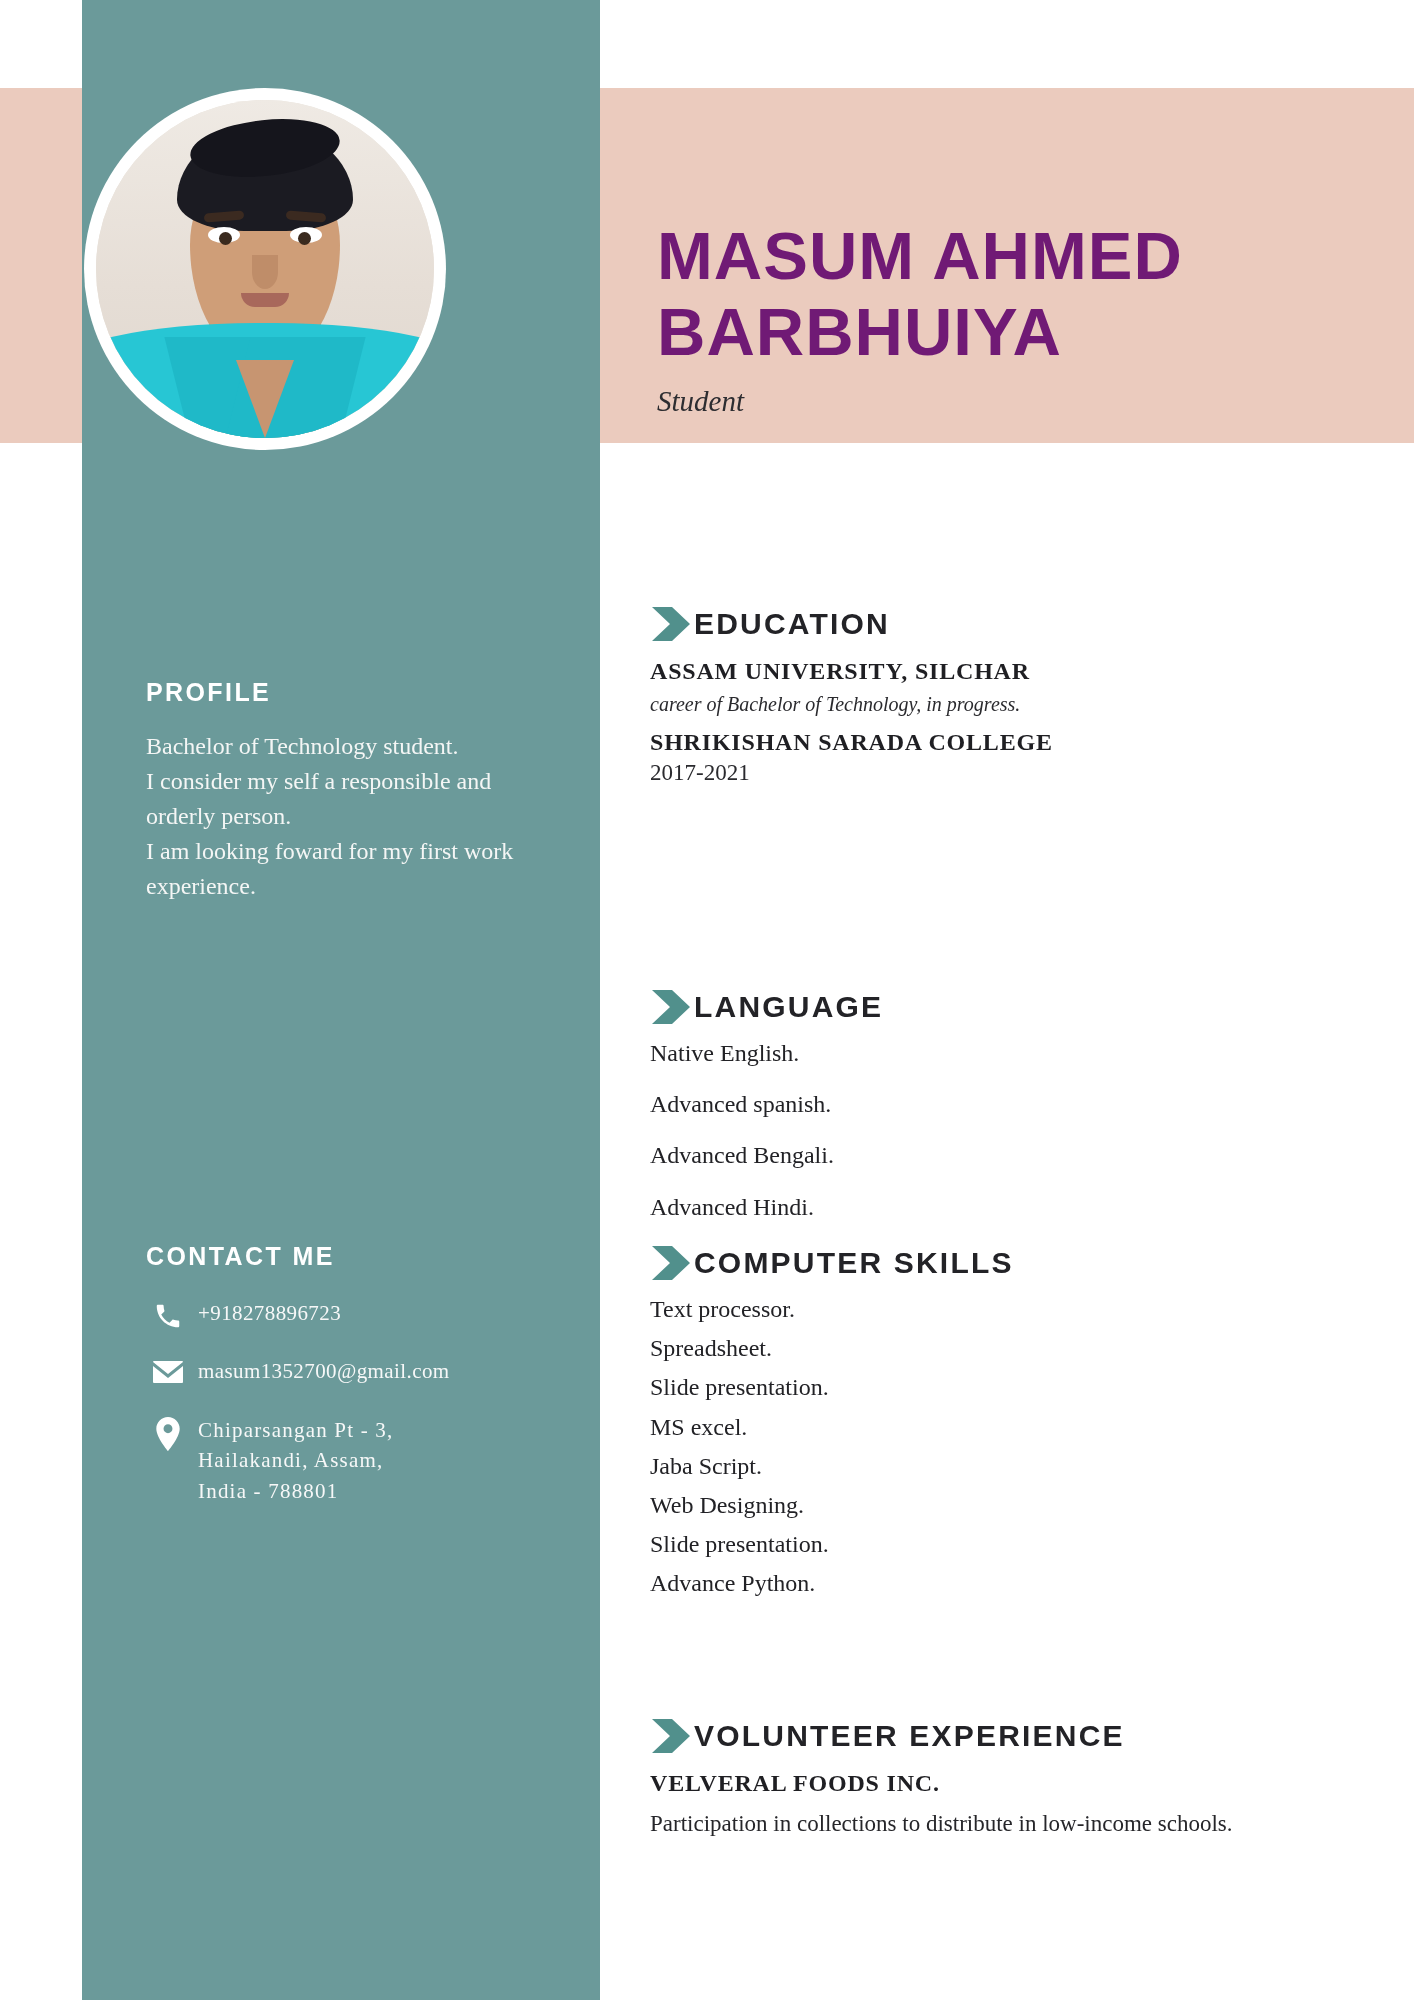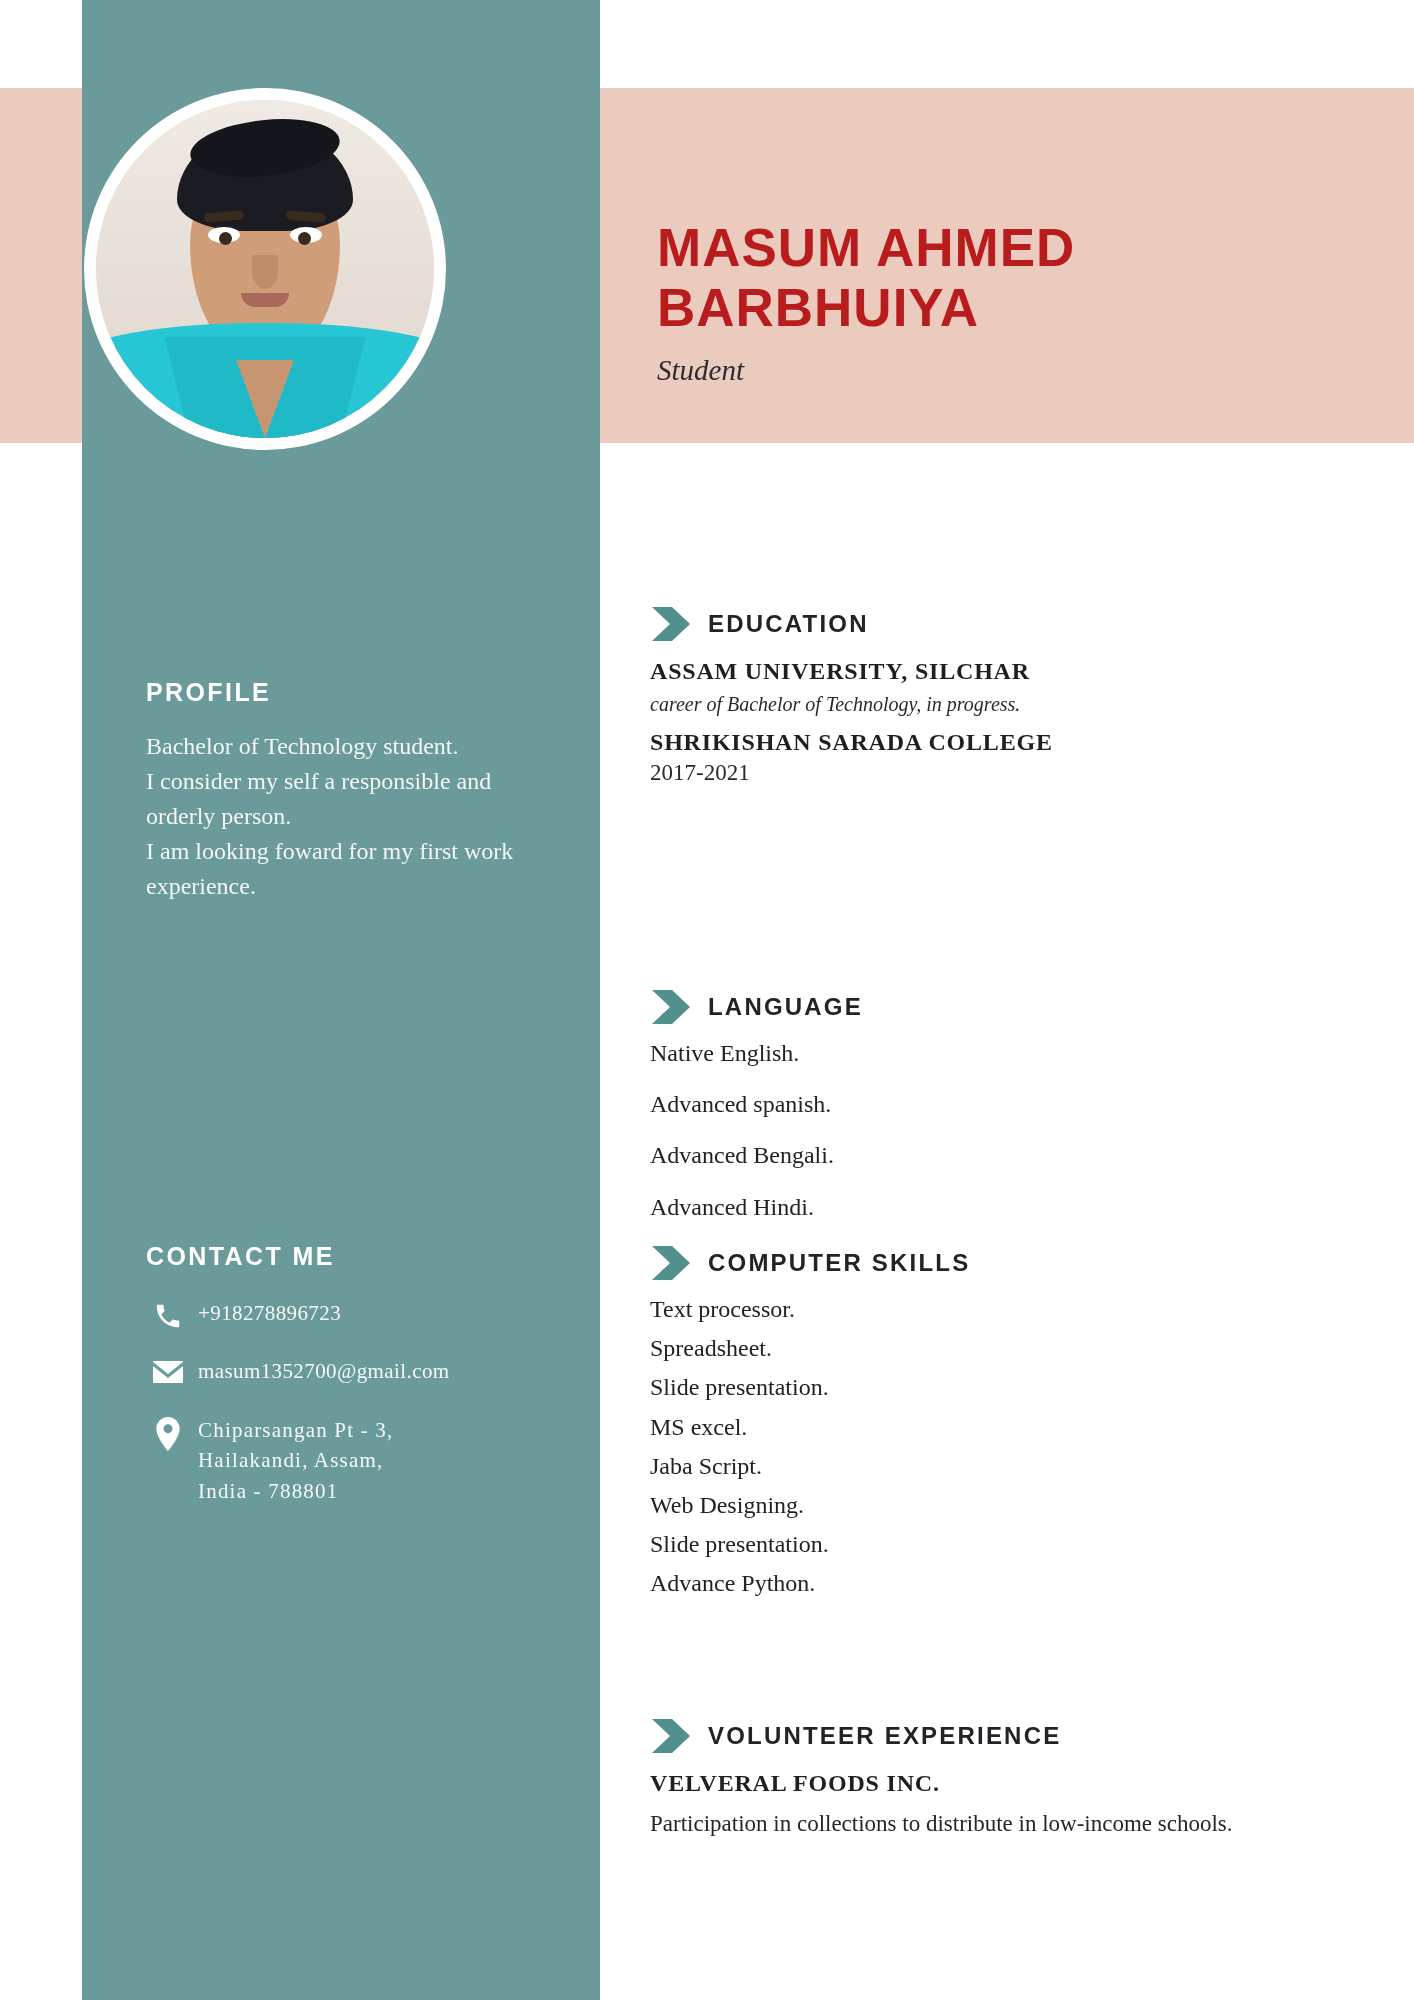--- a/index.html
+++ b/index.html
@@ -127,23 +127,23 @@
     background:#a8685b; border-radius:0 0 24px 24px;
   }
 
   
   .header-text{
     position:absolute; left:657px; top:218px;
     width:620px; z-index:4;
   }
   .name{
     font-family:"Liberation Sans", sans-serif;
-    font-size:53px; font-weight:700;
+    font-size:67px; font-weight:700;
     letter-spacing:1px; line-height:1.13;
-    color:#b91c1c; text-transform:uppercase;
+    color:#701a75; text-transform:uppercase;
   }
   .role{
     margin-top:16px;
     font-family:"Liberation Serif", serif;
     font-style:italic; font-size:29px;
     color:#2d2d31;
   }
 
   
   .sidebar{
@@ -193,24 +193,23 @@
   .sec-head{
     display:flex; align-items:center;
     margin-bottom:14px;
   }
   .chev{
     width:44px; min-width:44px; height:40px;
     display:flex; align-items:center;
   }
   .sec-title{
     font-family:"Liberation Sans", sans-serif;
-    font-weight:700; font-size:24px;
+    font-weight:700; font-size:30px;
     letter-spacing:2.2px; color:#232327;
     text-transform:uppercase;
-    margin-left:14px;
   }
   .org{
     font-family:"Liberation Serif", serif;
     font-weight:700; font-size:24px;
     letter-spacing:.8px; color:#1f1f23;
     text-transform:uppercase;
     margin-bottom:4px;
   }
   .org-sub{
     font-family:"Liberation Serif", serif;

